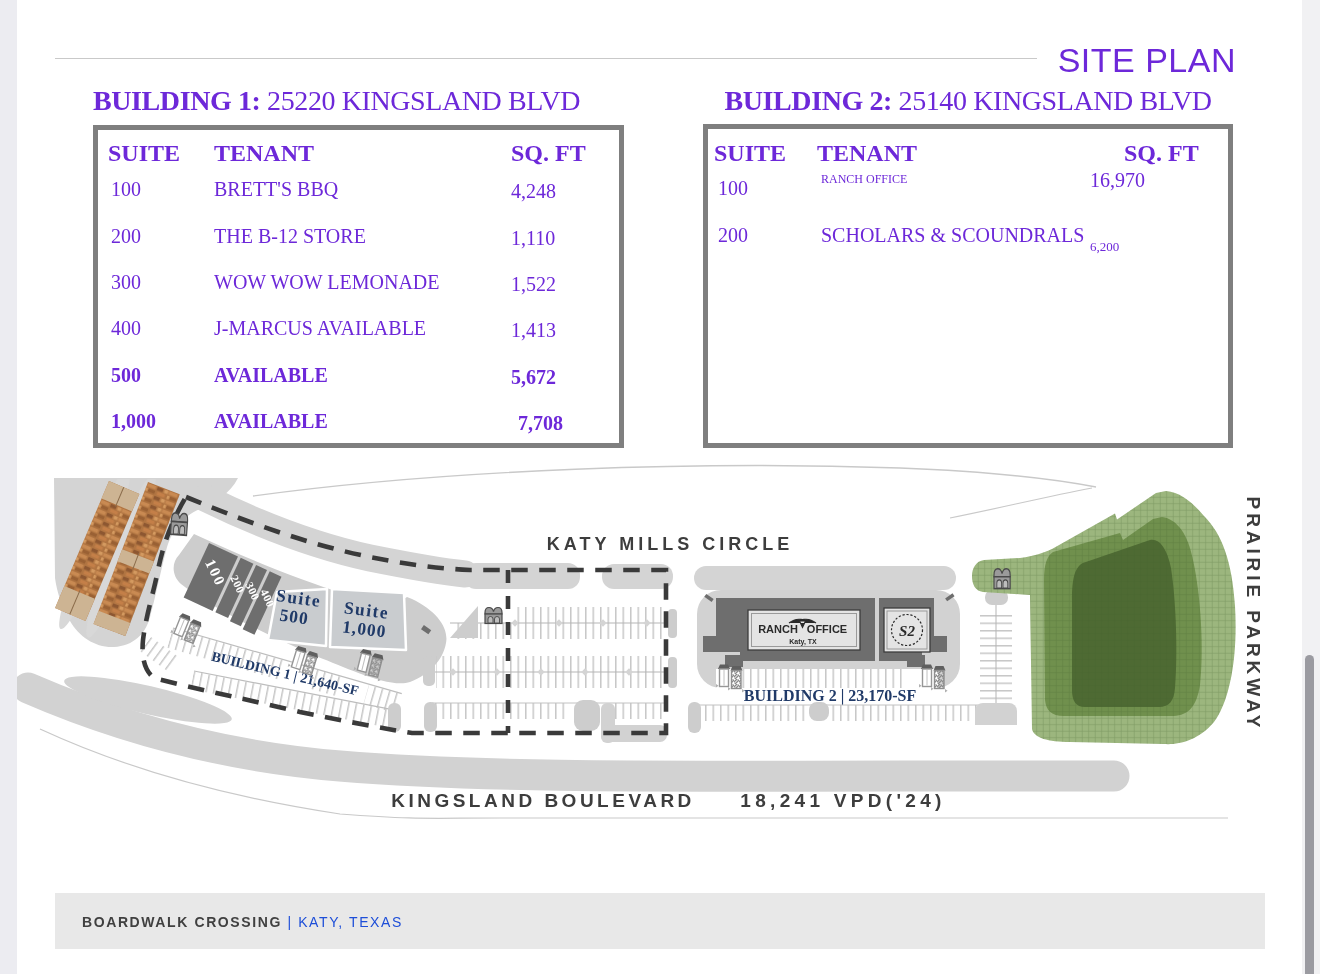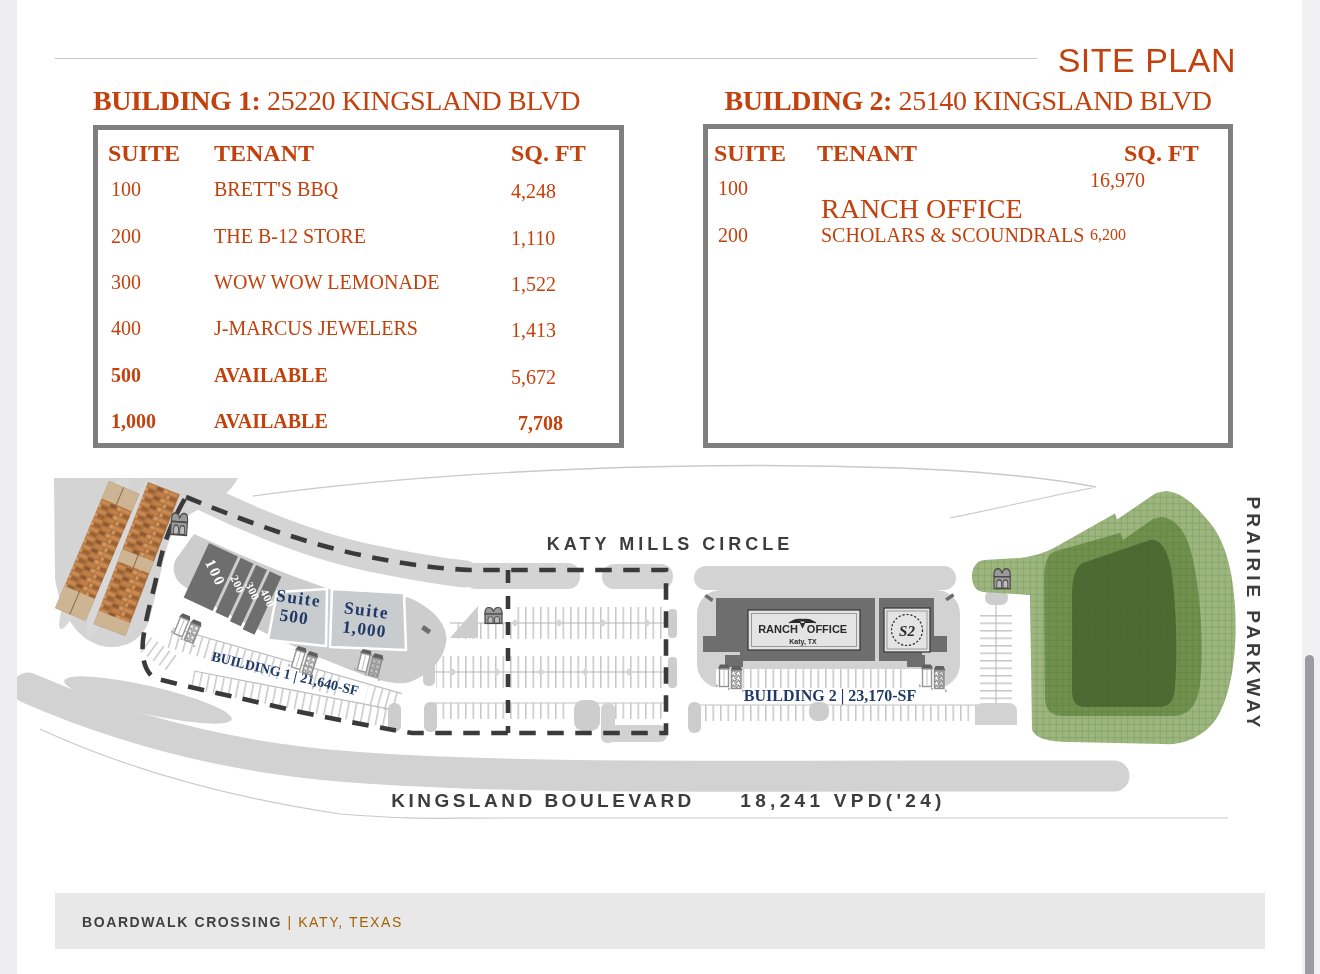--- a/index.html
+++ b/index.html
@@ -1,19 +1,19 @@
 <!DOCTYPE html>
 <html><head>
 <meta charset="utf-8">
 <style>
 html,body{margin:0;padding:0;width:1320px;height:974px;overflow:hidden;background:#ffffff;}
 body{font-family:"Liberation Sans", sans-serif;position:relative;}
 .serif{font-family:"Liberation Serif", serif;}
 .abs{position:absolute;}
-.navy{color:#c2410c;}
+.navy{color:#6d28d9;}
 </style>
 </head>
 <body>
 
 <div class="abs" style="left:0;top:0;width:1320px;height:974px;">
 <svg width="1320" height="974" viewBox="0 0 1320 974">
 <defs>
 <pattern id="vt" width="7.5" height="8" patternUnits="userSpaceOnUse">
   <rect x="0" y="0" width="1.5" height="8" fill="#c7c7c7"></rect>
 </pattern>
@@ -314,43 +314,43 @@
 <div class="abs" style="left:13px;top:48px;font-size:20px;">100</div>
 <div class="abs" style="left:116px;top:48px;font-size:20px;">BRETT'S BBQ</div>
 <div class="abs" style="left:413px;top:50px;font-size:20px;">4,248</div>
 <div class="abs" style="left:13px;top:95px;font-size:20px;">200</div>
 <div class="abs" style="left:116px;top:95px;font-size:20px;">THE B-12 STORE</div>
 <div class="abs" style="left:413px;top:97px;font-size:20px;">1,110</div>
 <div class="abs" style="left:13px;top:141px;font-size:20px;">300</div>
 <div class="abs" style="left:116px;top:141px;font-size:20px;">WOW WOW LEMONADE</div>
 <div class="abs" style="left:413px;top:143px;font-size:20px;">1,522</div>
 <div class="abs" style="left:13px;top:187px;font-size:20px;">400</div>
-<div class="abs" style="left:116px;top:187px;font-size:20px;">J-MARCUS JEWELERS</div>
+<div class="abs" style="left:116px;top:187px;font-size:20px;">J-MARCUS AVAILABLE</div>
 <div class="abs" style="left:413px;top:189px;font-size:20px;">1,413</div>
 <div class="abs" style="left:13px;top:234px;font-size:20px;font-weight:bold;">500</div>
 <div class="abs" style="left:116px;top:234px;font-size:20px;font-weight:bold;">AVAILABLE</div>
-<div class="abs" style="left:413px;top:236px;font-size:20px;font-weight:normal;">5,672</div>
+<div class="abs" style="left:413px;top:236px;font-size:20px;font-weight:bold;">5,672</div>
 <div class="abs" style="left:13px;top:280px;font-size:20px;font-weight:bold;">1,000</div>
 <div class="abs" style="left:116px;top:280px;font-size:20px;font-weight:bold;">AVAILABLE</div>
 <div class="abs" style="left:420px;top:282px;font-size:20px;font-weight:bold;">7,708</div>
 </div>
 
 <div class="abs serif navy" style="left:703px;top:124px;width:530px;height:324px;border:5px solid #7f7f7f;box-sizing:border-box;">
   <div class="abs" style="left:6px;top:11px;font-size:24px;font-weight:bold;">SUITE</div>
   <div class="abs" style="left:109px;top:11px;font-size:24px;font-weight:bold;">TENANT</div>
   <div class="abs" style="left:416px;top:11px;font-size:24px;font-weight:bold;">SQ. FT</div>
 <div class="abs" style="left:10px;top:48px;font-size:20px;">100</div>
-<div class="abs" style="left:113px;top:64px;font-size:28px;">RANCH OFFICE</div>
+<div class="abs" style="left:113px;top:43px;font-size:12px;">RANCH OFFICE</div>
 <div class="abs" style="left:382px;top:40px;font-size:20px;">16,970</div>
 <div class="abs" style="left:10px;top:95px;font-size:20px;">200</div>
 <div class="abs" style="left:113px;top:95px;font-size:20px;">SCHOLARS &amp; SCOUNDRALS</div>
-<div class="abs" style="left:382px;top:97px;font-size:16px;">6,200</div>
+<div class="abs" style="left:382px;top:110px;font-size:13px;">6,200</div>
 </div>
 
 <div class="abs" style="left:55px;top:893px;width:1210px;height:56px;background:#e8e8e8;"></div>
 
-<div class="abs" style="left:82px;top:914px;font-size:14px;color:#404040;letter-spacing:1.6px;"><b>BOARDWALK CROSSING</b> <span style="color:#a16207;">| KATY, TEXAS</span></div>
+<div class="abs" style="left:82px;top:914px;font-size:14px;color:#404040;letter-spacing:1.6px;"><b>BOARDWALK CROSSING</b> <span style="color:#1d4ed8;">| KATY, TEXAS</span></div>
 
 <div class="abs" style="left:0;top:0;width:17px;height:974px;background:#ececf1;"></div>
 
 <div class="abs" style="left:1302px;top:0;width:18px;height:974px;background:#f1f1f3;"></div>
 
 <div class="abs" style="left:1305px;top:655px;width:9px;height:330px;background:#9b9ba1;border-radius:6px;"></div>
 
 </body></html>

